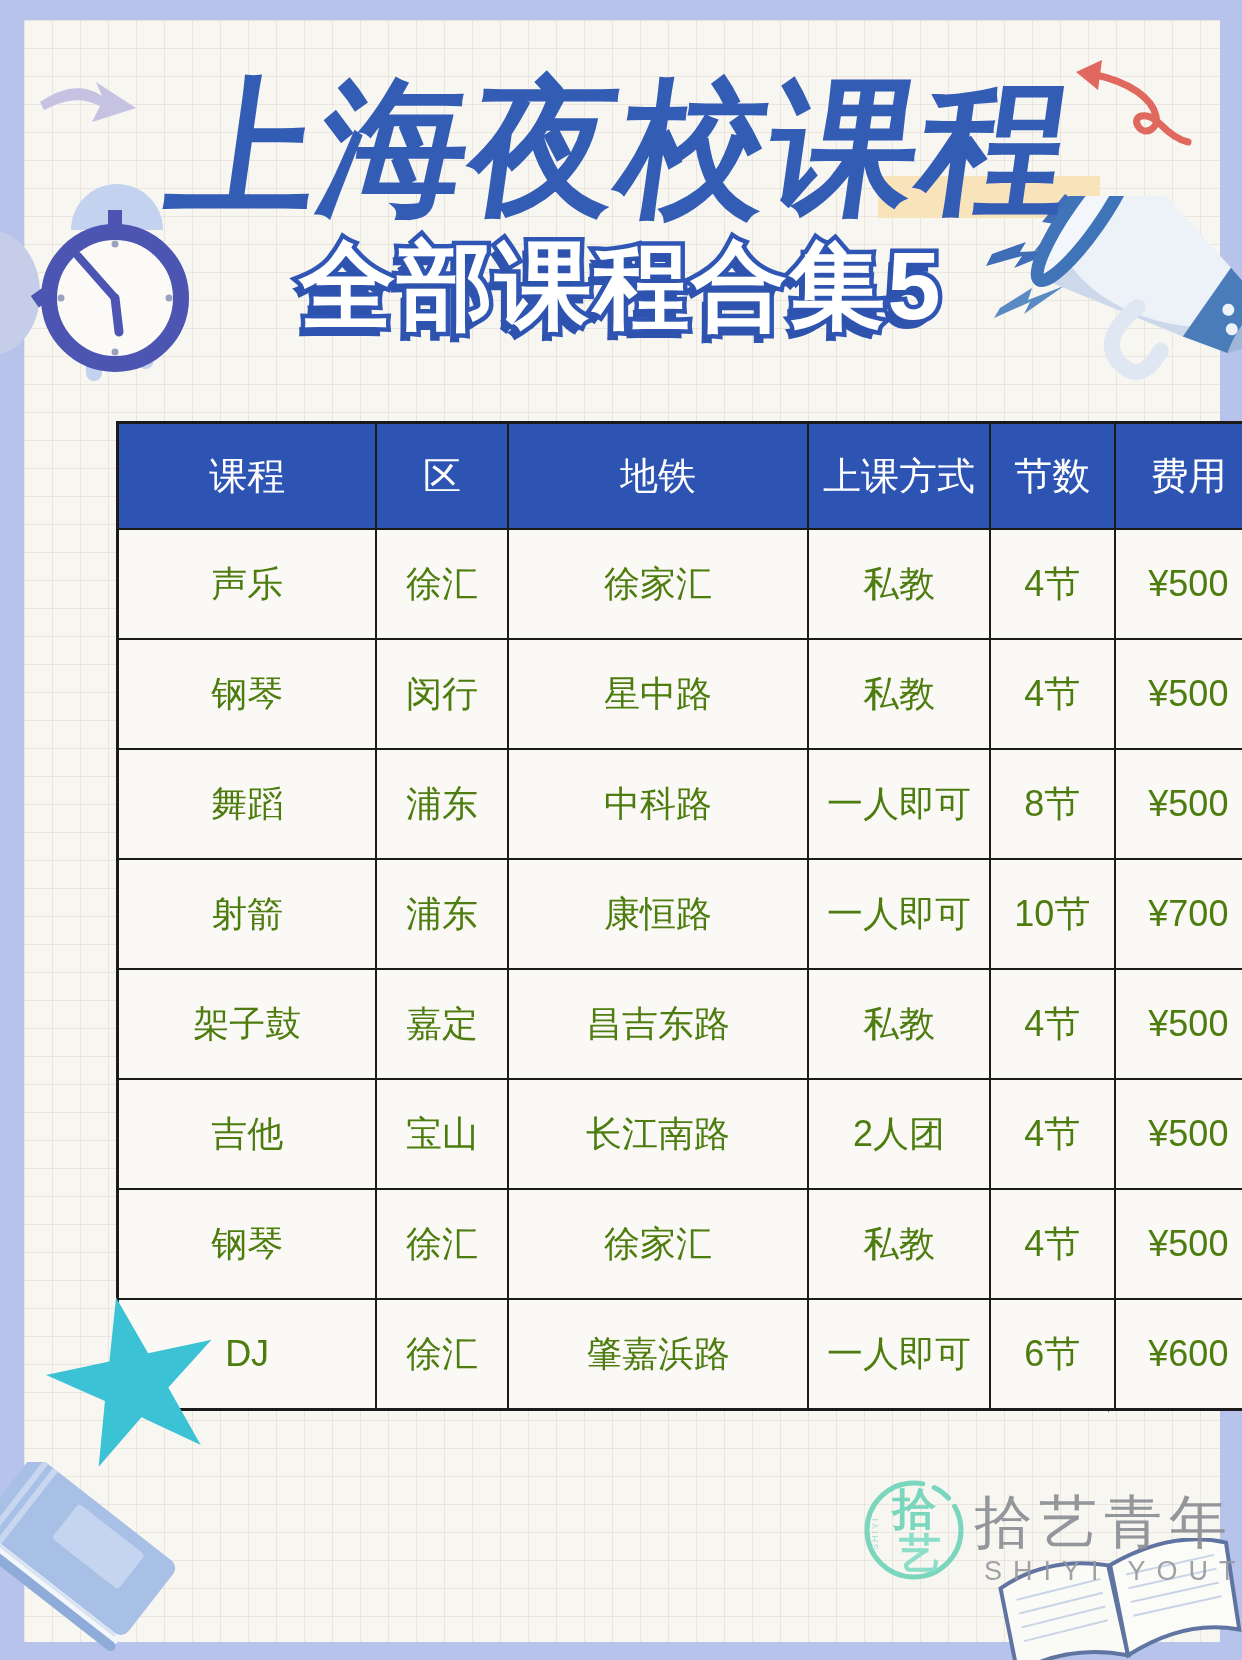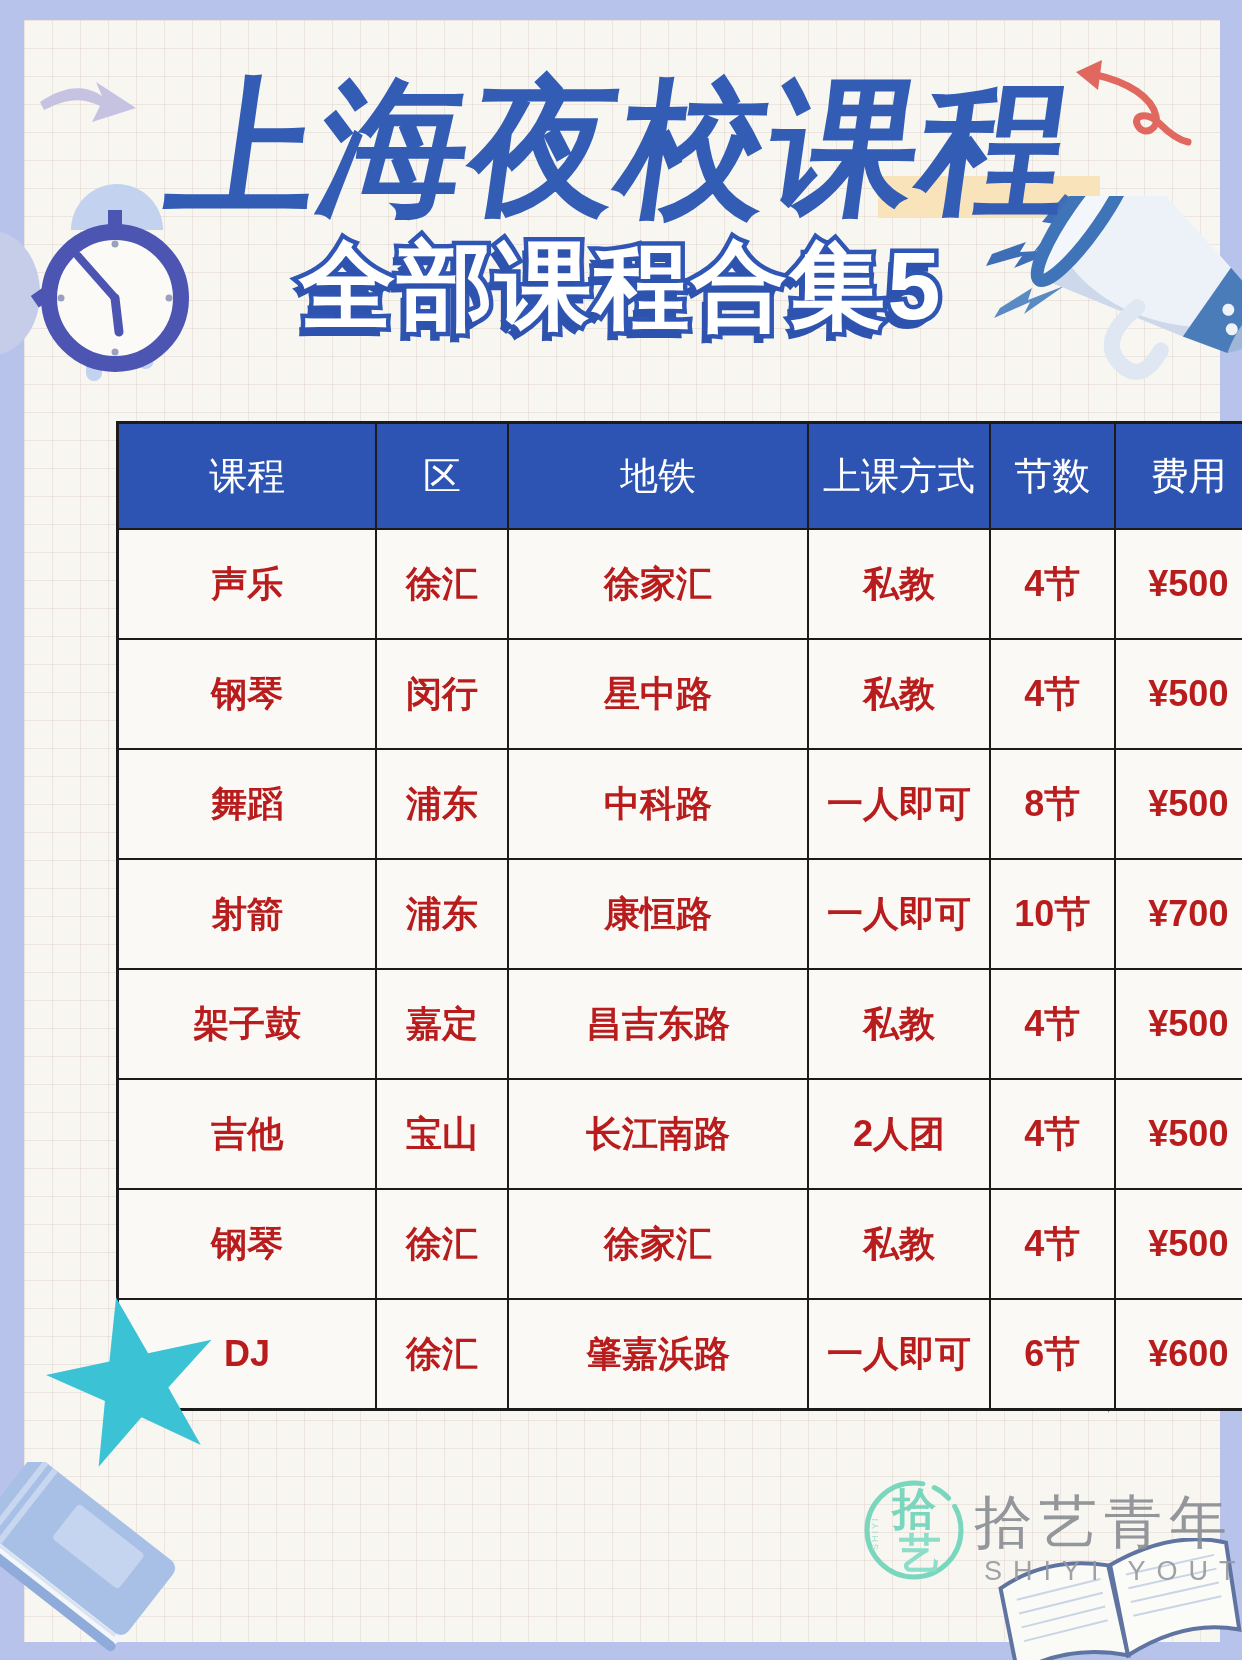--- a/index.html
+++ b/index.html
@@ -43,21 +43,21 @@
   table.course th, table.course td{
     border:2px solid #1b1b1b;text-align:center;vertical-align:middle;
     padding:0;
   }
   table.course{border:3px solid #1b1b1b;}
   table.course th{
     background:#2d54b2;color:#ffffff;font-size:38px;font-weight:500;
     height:104px;
   }
   table.course td{
-    background:#faf9f5;color:#b91c1c;font-size:36px;font-weight:700;
+    background:#faf9f5;color:#4d7c0f;font-size:36px;font-weight:400;
     height:108px;
   }
   .logo-wm{position:absolute;left:862px;top:1462px;z-index:6;opacity:0.92;}
   .logo-circle{position:absolute;left:0;top:10px;}
   .logo-cn{
     position:absolute;left:112px;top:22px;font-size:58px;font-weight:400;
     color:#8a8d92;letter-spacing:7px;white-space:nowrap;
   }
   .logo-en{
     position:absolute;left:122px;top:94px;font-size:27px;font-weight:400;

